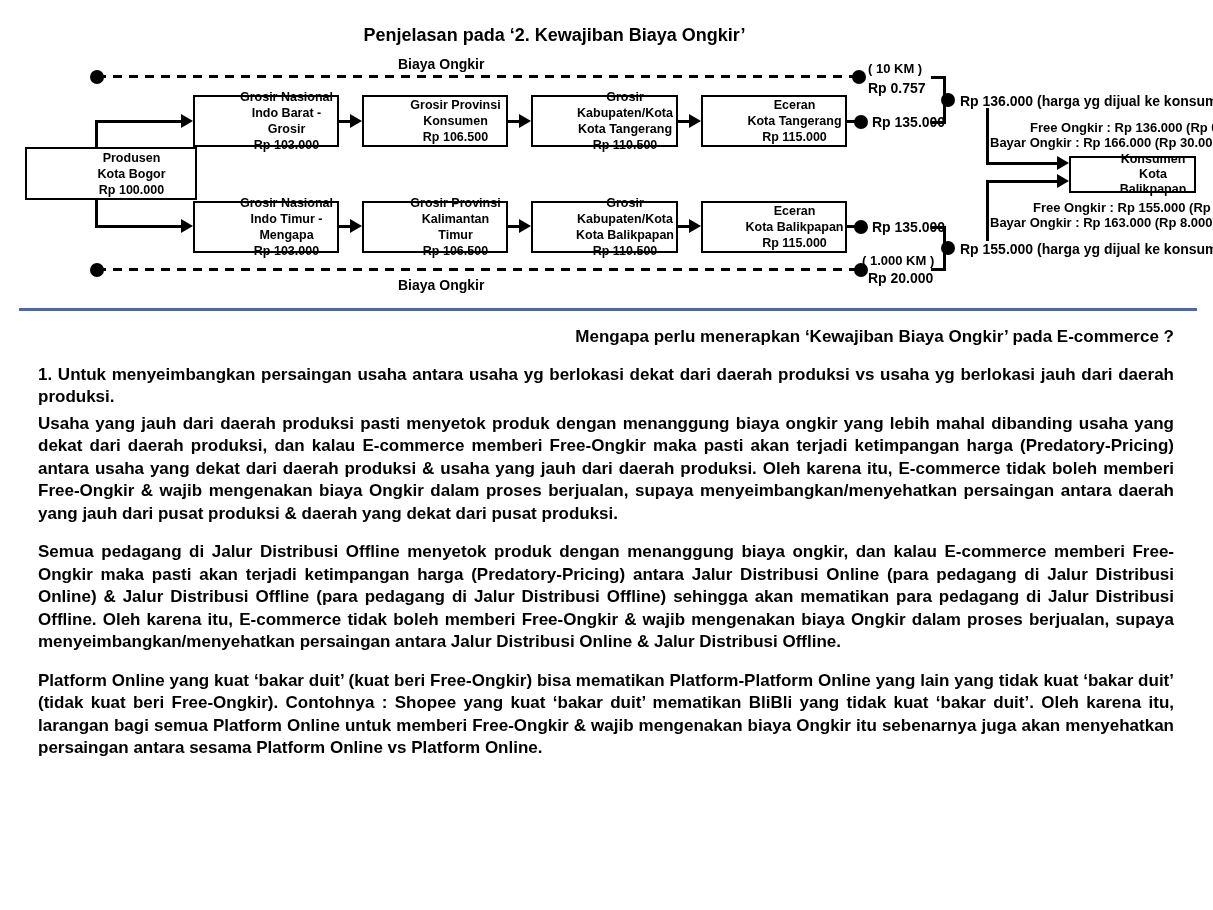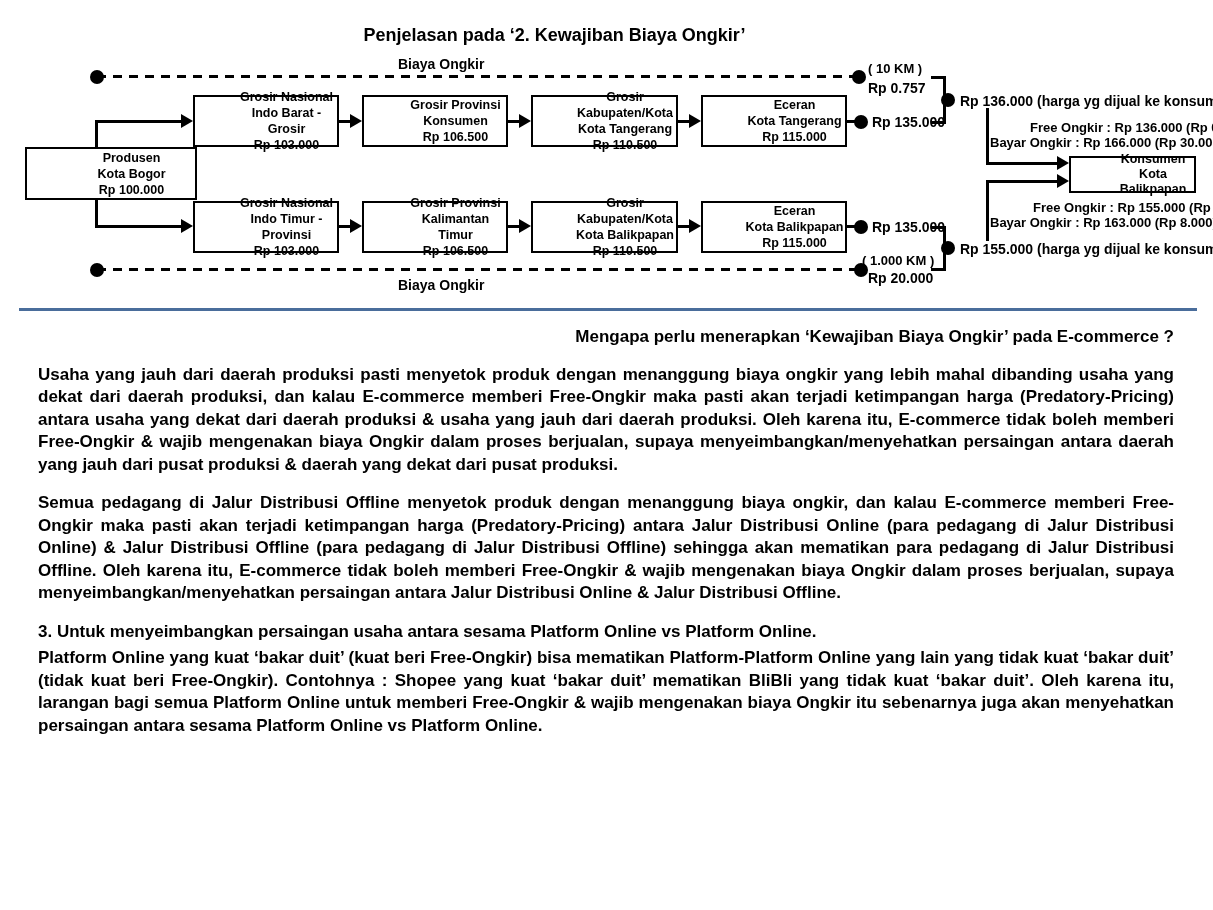--- a/index.html
+++ b/index.html
@@ -90,21 +90,21 @@
 
     <div class="hline" style="left:339px;top:120px;width:12px;"></div>
     <div class="arr" style="left:350px;top:114px;"></div>
     <div class="hline" style="left:508px;top:120px;width:12px;"></div>
     <div class="arr" style="left:519px;top:114px;"></div>
     <div class="hline" style="left:678px;top:120px;width:12px;"></div>
     <div class="arr" style="left:689px;top:114px;"></div>
 
     <div class="nbox" style="left:193px;top:201px;width:146px;height:52px;">
       <span>Grosir Nasional</span>
-      <span>Indo Timur - Provinsi</span>
+      <span>Indo Timur - Mengapa</span>
       <span>Rp 103.000</span>
     </div>
     <div class="nbox" style="left:362px;top:201px;width:146px;height:52px;">
       <span>Grosir Provinsi</span>
       <span>Kalimantan Timur</span>
       <span>Rp 106.500</span>
     </div>
     <div class="nbox" style="left:531px;top:201px;width:147px;height:52px;">
       <span>Grosir Kabupaten/Kota</span>
       <span>Kota Balikpapan</span>
@@ -156,26 +156,26 @@
     <div class="lbl ctr" style="left:862px;top:253px;width:76px;">( 1.000 KM )</div>
     <div class="lbl ctr" style="left:868px;top:270px;width:66px;font-size:14px;">Rp 20.000</div>
   </div>
 
   <div class="divider" style="left: 19px; top: 308px; width: 1178px; background: rgb(74, 109, 155);" id="divider"></div>
 
   <div class="article">
     <p class="question">Mengapa perlu menerapkan ‘Kewajiban Biaya Ongkir’ pada E-commerce ?</p>
 
     <div class="sec">
+      <p class="shead">1. Untuk menyeimbangkan persaingan usaha antara usaha yg berlokasi dekat dari daerah produksi vs usaha yg berlokasi jauh dari daerah produksi.</p>
       <p>Usaha yang jauh dari daerah produksi pasti menyetok produk dengan menanggung biaya ongkir yang lebih mahal dibanding usaha yang dekat dari daerah produksi, dan kalau E-commerce memberi Free-Ongkir maka pasti akan terjadi ketimpangan harga (Predatory-Pricing) antara usaha yang dekat dari daerah produksi &amp; usaha yang jauh dari daerah produksi. Oleh karena itu, E-commerce tidak boleh memberi Free-Ongkir &amp; wajib mengenakan biaya Ongkir dalam proses berjualan, supaya menyeimbangkan/menyehatkan persaingan antara daerah yang jauh dari pusat produksi &amp; daerah yang dekat dari pusat produksi.</p>
     </div>
 
     <div class="sec">
       <p>Semua pedagang di Jalur Distribusi Offline menyetok produk dengan menanggung biaya ongkir, dan kalau E-commerce memberi Free-Ongkir maka pasti akan terjadi ketimpangan harga (Predatory-Pricing) antara Jalur Distribusi Online (para pedagang di Jalur Distribusi Online) &amp; Jalur Distribusi Offline (para pedagang di Jalur Distribusi Offline) sehingga akan mematikan para pedagang di Jalur Distribusi Offline. Oleh karena itu, E-commerce tidak boleh memberi Free-Ongkir &amp; wajib mengenakan biaya Ongkir dalam proses berjualan, supaya menyeimbangkan/menyehatkan persaingan antara Jalur Distribusi Online &amp; Jalur Distribusi Offline.</p>
     </div>
 
     <div class="sec">
-      <p class="shead">3. Untuk menyeimbangkan persaingan usaha antara sesama Platform Online vs Platform Online.</p>
       <p>Platform Online yang kuat ‘bakar duit’ (kuat beri Free-Ongkir) bisa mematikan Platform-Platform Online yang lain yang tidak kuat ‘bakar duit’ (tidak kuat beri Free-Ongkir). Contohnya : Shopee yang kuat ‘bakar duit’ mematikan BliBli yang tidak kuat ‘bakar duit’. Oleh karena itu, larangan bagi semua Platform Online untuk memberi Free-Ongkir &amp; wajib mengenakan biaya Ongkir itu sebenarnya juga akan menyehatkan persaingan antara sesama Platform Online vs Platform Online.</p>
     </div>
   </div>
 
 </div>
 
 </body></html>

